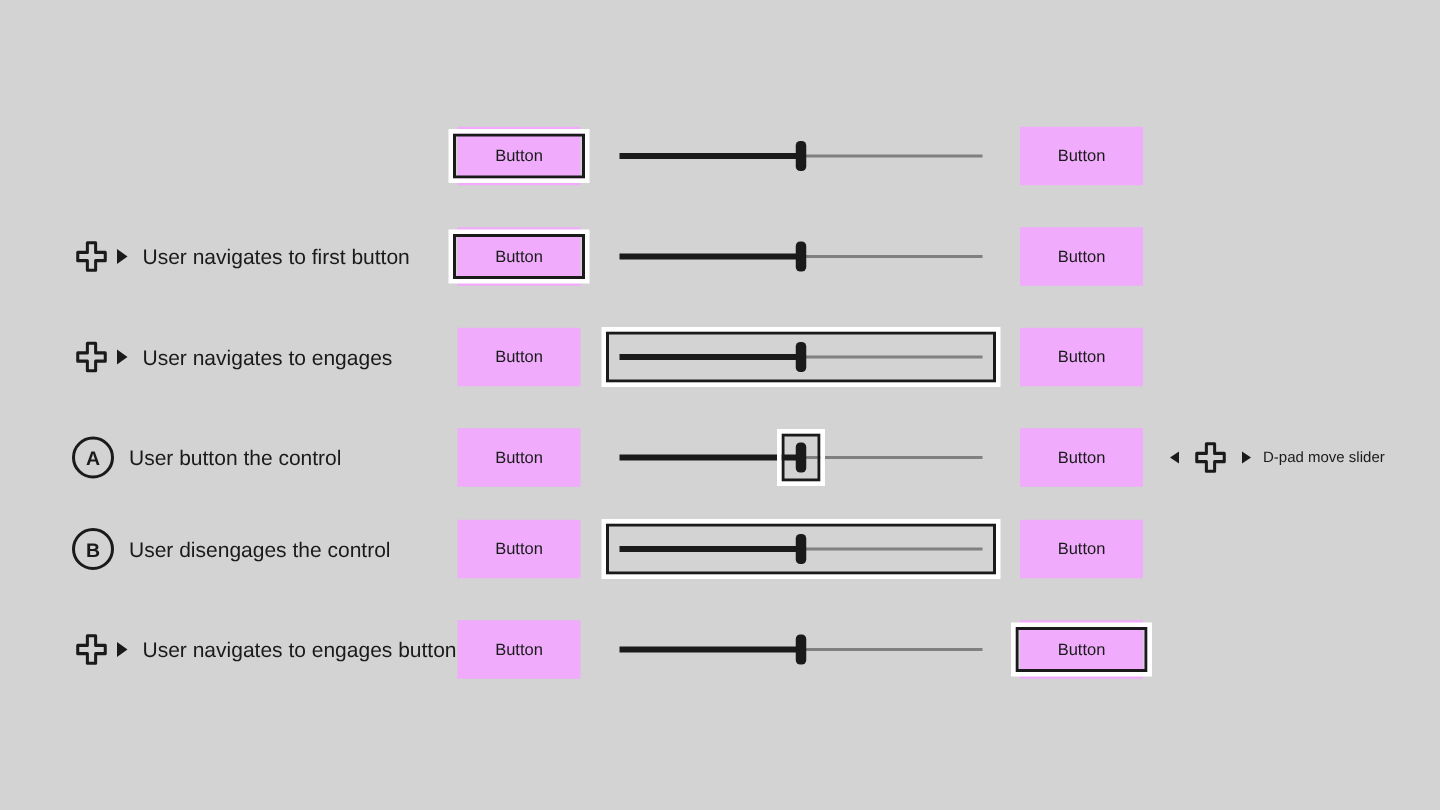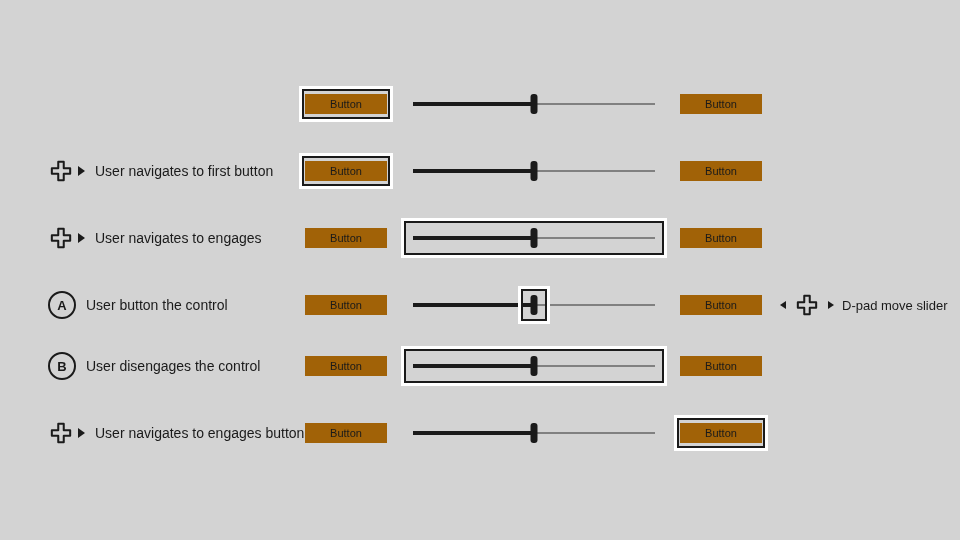--- a/index.html
+++ b/index.html
@@ -26,26 +26,26 @@
   .caption-text{font-size:14px}
 
   
   .annot{
     position:absolute;left:780px;top:50%;transform:translateY(-50%);
     display:flex;align-items:center;gap:8px;white-space:nowrap;
   }
   .annot .ico{width:26px;height:26px;display:flex;align-items:center;justify-content:center;flex:none}
   .annot .tri-l{width:0;height:0;border-top:4px solid transparent;border-bottom:4px solid transparent;border-right:6px solid #1a1a1a;flex:none}
   .annot .tri-r{width:0;height:0;border-top:4px solid transparent;border-bottom:4px solid transparent;border-left:6px solid #1a1a1a;flex:none}
-  .annot-text{font-size:13px}
+  .annot-text{font-size:10px}
 
   
   .btn{
     position:absolute;top:50%;transform:translateY(-50%);
-    width:82px;height:20px;background:#a16207;
+    width:82px;height:39px;background:#f0abfc;
     display:flex;align-items:center;justify-content:center;
     font-size:11px;color:#1a1a1a;
   }
   .btn.left {left:305px}
   .btn.right{left:680px}
 
   .slider{
     position:absolute;top:50%;transform:translateY(-50%);
     left:413px;width:242px;height:20px;
   }

